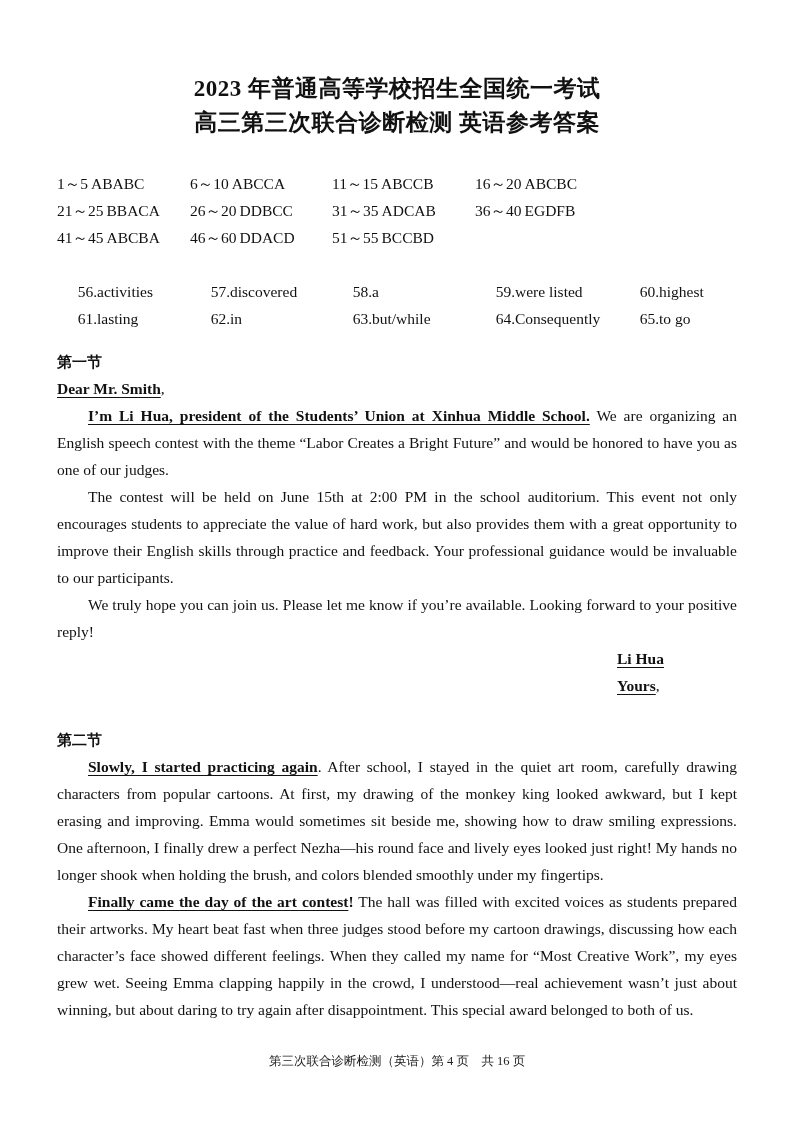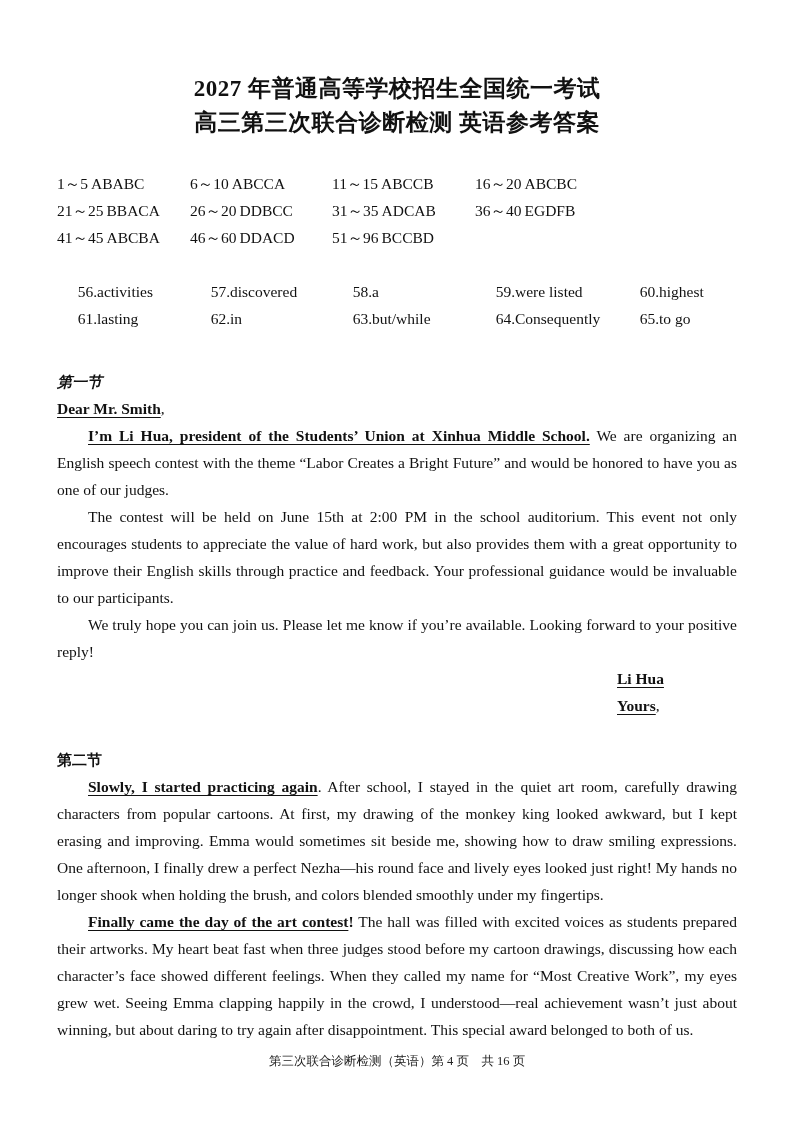--- a/index.html
+++ b/index.html
@@ -28,21 +28,21 @@
   .cell { display: inline-block; vertical-align: top; font-size: 15.5px; }
   .c0 { width: 133px; } .c1 { width: 142px; } .c2 { width: 143px; }
   .c3 { width: 144px; } .c4 { width: auto; }
   .cell .letters { margin-left: 3px; }
   .cell .num { display: inline-block; min-width: 40px; text-align: right; }
   
   .section-heading {
     font-size: 15px; font-weight: bold; line-height: 27px;
     font-family: "Liberation Sans", sans-serif;
   }
-  .sec1-heading { margin-top: 36px; font-style: italic; }
+  .sec1-heading { margin-top: 16px; }
   .sec2-heading { margin-top: 27px; }
   .para {
     font-size: 15.5px; line-height: 27px;
     text-align: justify;
   }
   .indent { text-indent: 31px; }
   .seg-bu { font-weight: bold; text-decoration: underline; text-underline-offset: 3px; margin-top: 44px; }
   .seg-b { font-weight: bold; }
   .seg-n { font-weight: normal; }
   .signature-line {
@@ -55,28 +55,28 @@
     font-size: 12.5px; color: #222;
     font-family: "Liberation Serif", serif;
   }
 </style>
 </head>
 <body>
 
 <div class="page">
 
   <div class="title-block">
-    <div class="title-line">2027 年普通高等学校招生全国统一考试</div>
+    <div class="title-line">2023 年普通高等学校招生全国统一考试</div>
     <div class="title-line">高三第三次联合诊断检测 英语参考答案</div>
   </div>
 
   <div class="choice-grid">
       <div class="ans-row"><span class="cell c0"><span>1～5</span><span class="letters">ABABC</span></span><span class="cell c1"><span>6～10</span><span class="letters">ABCCA</span></span><span class="cell c2"><span>11～15</span><span class="letters">ABCCB</span></span><span class="cell c3"><span>16～20</span><span class="letters">ABCBC</span></span></div>
       <div class="ans-row"><span class="cell c0"><span>21～25</span><span class="letters">BBACA</span></span><span class="cell c1"><span>26～20</span><span class="letters">DDBCC</span></span><span class="cell c2"><span>31～35</span><span class="letters">ADCAB</span></span><span class="cell c3"><span>36～40</span><span class="letters">EGDFB</span></span></div>
-      <div class="ans-row"><span class="cell c0"><span>41～45</span><span class="letters">ABCBA</span></span><span class="cell c1"><span>46～60</span><span class="letters">DDACD</span></span><span class="cell c2"><span>51～96</span><span class="letters">BCCBD</span></span></div>
+      <div class="ans-row"><span class="cell c0"><span>41～45</span><span class="letters">ABCBA</span></span><span class="cell c1"><span>46～60</span><span class="letters">DDACD</span></span><span class="cell c2"><span>51～55</span><span class="letters">BCCBD</span></span></div>
     </div>
 
   <div class="word-grid">
       <div class="ans-row"><span class="cell c0"><span class="num">56.</span><span>activities</span></span><span class="cell c1"><span class="num">57.</span><span>discovered</span></span><span class="cell c2"><span class="num">58.</span><span>a</span></span><span class="cell c3"><span class="num">59.</span><span>were listed</span></span><span class="cell c4"><span class="num">60.</span><span>highest</span></span></div>
       <div class="ans-row"><span class="cell c0"><span class="num">61.</span><span>lasting</span></span><span class="cell c1"><span class="num">62.</span><span>in</span></span><span class="cell c2"><span class="num">63.</span><span>but/while</span></span><span class="cell c3"><span class="num">64.</span><span>Consequently</span></span><span class="cell c4"><span class="num">65.</span><span>to go</span></span></div>
     </div>
 
   <div class="section-heading sec1-heading">第一节</div>
 
   <div class="para"><span class="seg-bu">Dear Mr. Smith</span><span class="seg-n">,</span></div>

